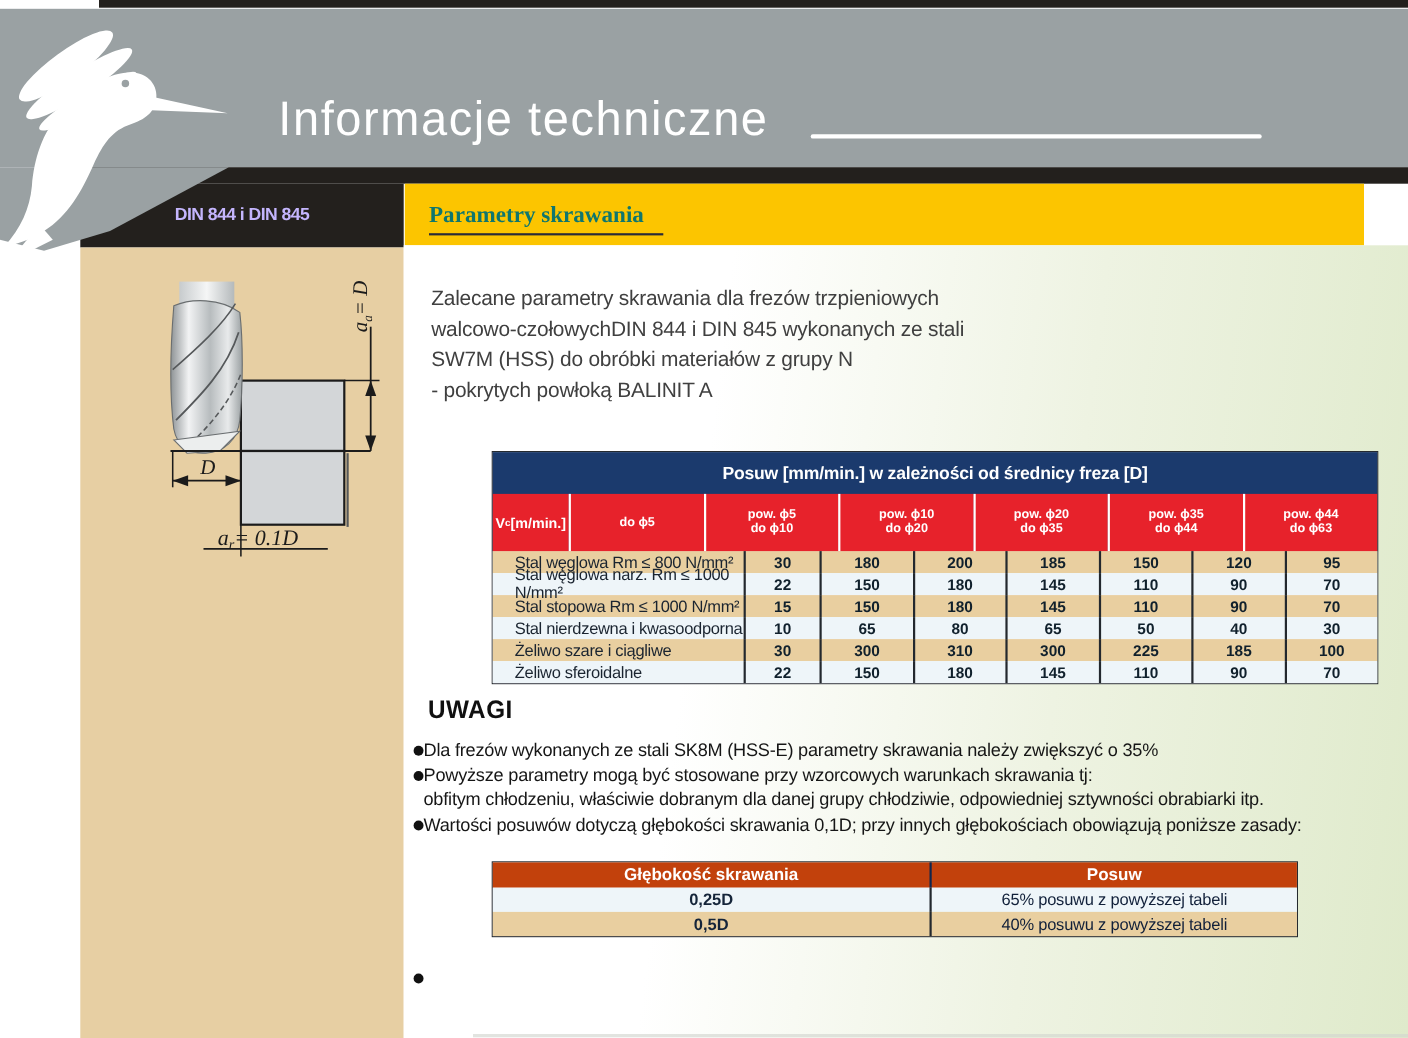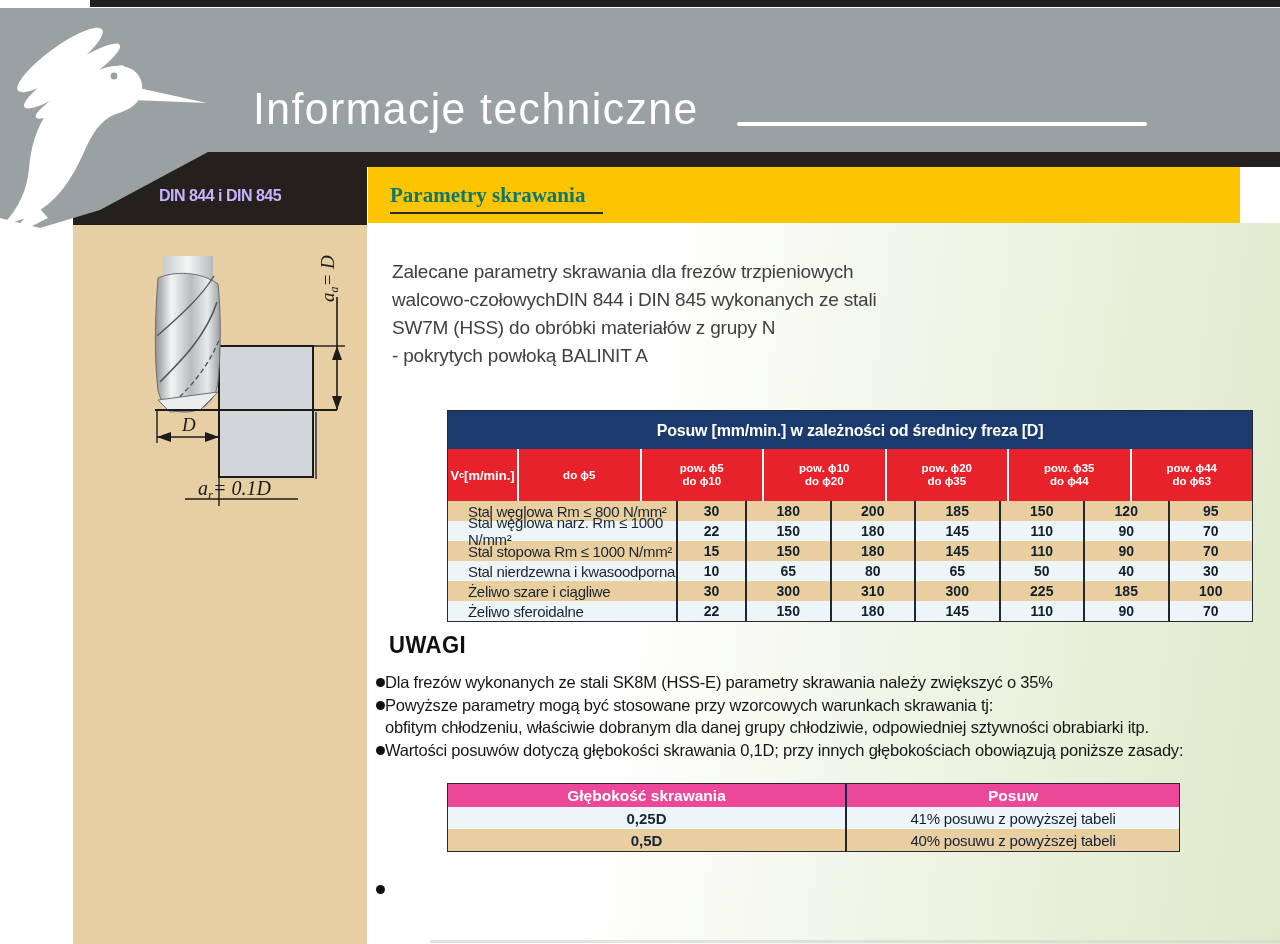--- a/index.html
+++ b/index.html
@@ -59,21 +59,21 @@
   .uwagi{left:389px;top:632px;font-size:23px;font-weight:700;color:#101010;
          letter-spacing:0.5px;transform:scaleX(.96);transform-origin:left;}
   .notes{left:376px;top:671px;width:890px;display:flex;flex-direction:column;}
   .note{display:flex;font-size:16.5px;line-height:22.5px;color:#161616;
         letter-spacing:-0.2px;white-space:pre-line;}
   .dot{flex:0 0 9px;width:9px;height:9px;border-radius:50%;background:#111;margin-top:7px;}
   .footnote{left:376px;top:878px;width:890px;}
 
   
   .dtable{left:447px;top:783px;width:733px;border:1px solid #252a30;box-sizing:border-box;}
-  .dhead{display:flex;height:23px;background:#ec4899;color:#fff;font-weight:700;font-size:15.5px;}
+  .dhead{display:flex;height:23px;background:#c2410c;color:#fff;font-weight:700;font-size:15.5px;}
   .dhead div{display:flex;align-items:center;justify-content:center;box-sizing:border-box;}
   .dcol1{width:397px;}
   .dcol2{flex:1;border-left:2px solid #10264d;}
   .drow{display:flex;height:22px;font-size:15px;font-weight:700;color:#15253a;text-align:center;}
   .drow:nth-child(odd){background:#e9cfa0;}
   .drow:nth-child(even){background:#eef5f9;}
   .drow div{display:flex;align-items:center;justify-content:center;box-sizing:border-box;}
   .drow .dcol2{border-left:2px solid #23282e;font-weight:400;color:#11203a;letter-spacing:-0.2px;}
 
   svg text{font-family:"Liberation Serif",serif;}
@@ -274,21 +274,21 @@
   </div>
 </div>
 
 <div class="abs dtable">
   <div class="dhead">
     <div class="dcol1">Głębokość skrawania</div>
     <div class="dcol2">Posuw</div>
   </div>
   <div class="drow">
     <div class="dcol1">0,25D</div>
-    <div class="dcol2">41% posuwu z powyższej tabeli</div>
+    <div class="dcol2">65% posuwu z powyższej tabeli</div>
   </div>
   <div class="drow">
     <div class="dcol1">0,5D</div>
     <div class="dcol2">40% posuwu z powyższej tabeli</div>
   </div>
 </div>
 
 <div class="abs notes footnote">
   <div class="note">
     <span class="dot"></span>

